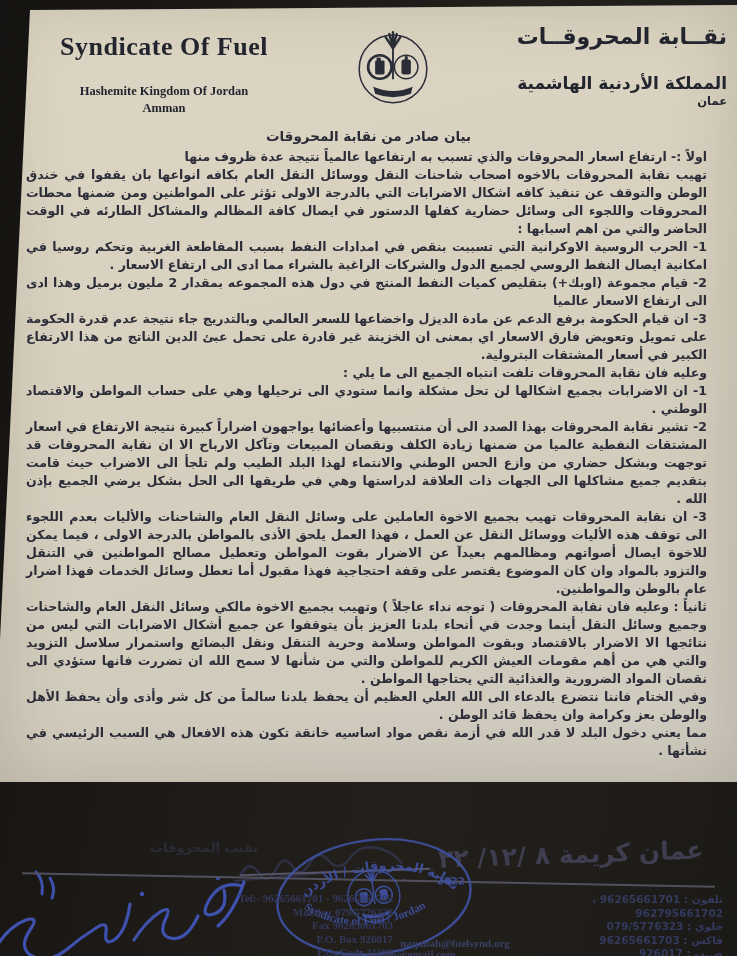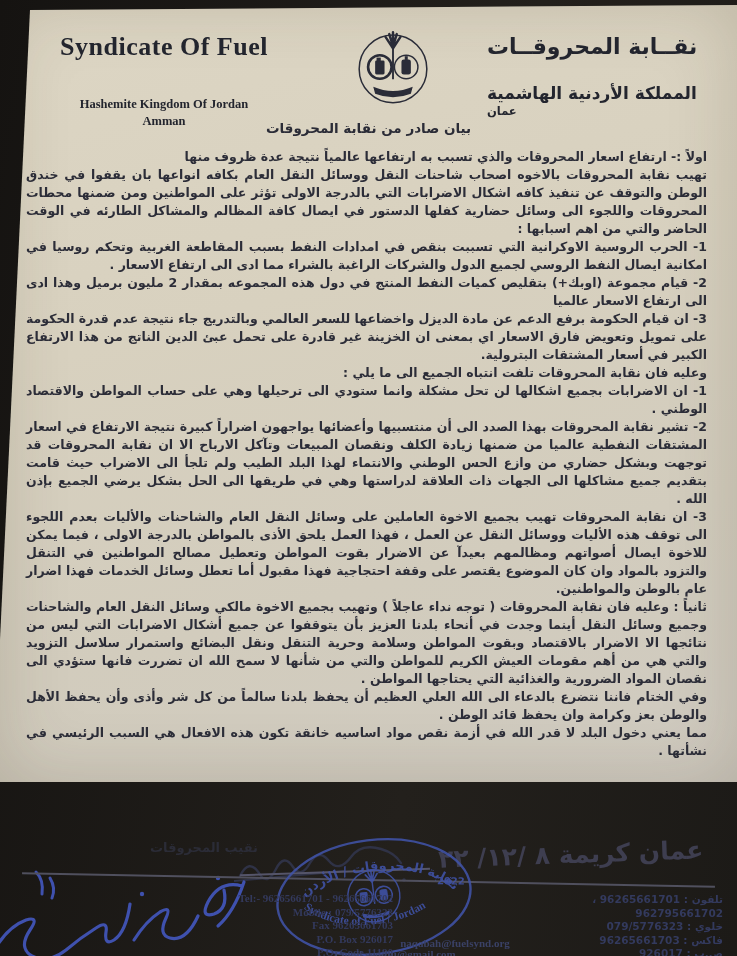--- a/index.html
+++ b/index.html
@@ -12,29 +12,29 @@
   .paper{
     position:absolute;left:0;top:0;width:737px;height:782px;
     clip-path:polygon(30px 10px,737px 5px,737px 956px,0px 956px,0px 640px);
     background:linear-gradient(165deg,#ddd6c4 0%,#d8d1bf 38%,#d2ccbd 70%,#cfcac0 100%);
     box-shadow:inset 0 0 70px rgba(60,50,30,.18);
   }
   
   .hdr{position:absolute;left:30px;top:14px;right:10px;display:flex;align-items:flex-start;}
   .hdr-en{width:268px;text-align:center;margin-top:18px;color:#23252e;}
   .hdr-en .t{font-family:"Liberation Serif",serif;font-weight:bold;font-size:26px;letter-spacing:.5px;}
-  .hdr-en .s{font-family:"Liberation Serif",serif;font-weight:bold;font-size:12.5px;margin-top:35px;}
+  .hdr-en .s{font-family:"Liberation Serif",serif;font-weight:bold;font-size:12.5px;margin-top:22px;}
   .hdr-en .s2{font-family:"Liberation Serif",serif;font-weight:bold;font-size:12.5px;margin-top:2px;}
   .hdr-logo{flex:1;display:flex;justify-content:center;margin-top:6px;}
-  .hdr-ar{width:240px;text-align:left;margin-top:20px;color:#23252e;direction:rtl;}
+  .hdr-ar{width:240px;text-align:right;margin-top:10px;color:#23252e;direction:rtl;}
   .hdr-ar .t{font-weight:bold;font-size:22px;}
   .hdr-ar .s{font-weight:bold;font-size:17px;margin-top:24px;}
   .hdr-ar .s2{font-weight:bold;font-size:11.5px;margin-top:1px;}
   
-  .doc-title{position:absolute;left:0;right:0;top:120px;text-align:center;font-weight:bold;font-size:13.5px;color:#2b2c37;direction:rtl;}
+  .doc-title{position:absolute;left:0;right:0;top:128px;text-align:center;font-weight:bold;font-size:13.5px;color:#2b2c37;direction:rtl;}
   .body-text{position:absolute;left:26px;right:30px;top:148px;direction:rtl;}
   .body-text p{margin:0;font-weight:bold;font-size:12.5px;line-height:18px;color:#2c2d38;text-align:justify;}
   
   .hand-date{position:absolute;right:34px;top:840px;direction:rtl;font-size:25px;font-weight:600;
     color:#3e3e50;letter-spacing:3px;transform:rotate(-2deg);white-space:nowrap;}
   .naqib-label{position:absolute;left:150px;top:840px;font-weight:bold;font-size:13px;color:#2b2c37;direction:rtl;}
   .scribble{position:absolute;left:226px;top:846px;}
   .blue-sign{position:absolute;left:-8px;top:852px;}
   .divider{position:absolute;left:22px;right:22px;top:879px;height:2px;background:#50505e;transform:rotate(1.1deg);}
   .divider2{position:absolute;left:240px;width:190px;top:871px;height:1.5px;background:#55556a;transform:rotate(-2deg);}

